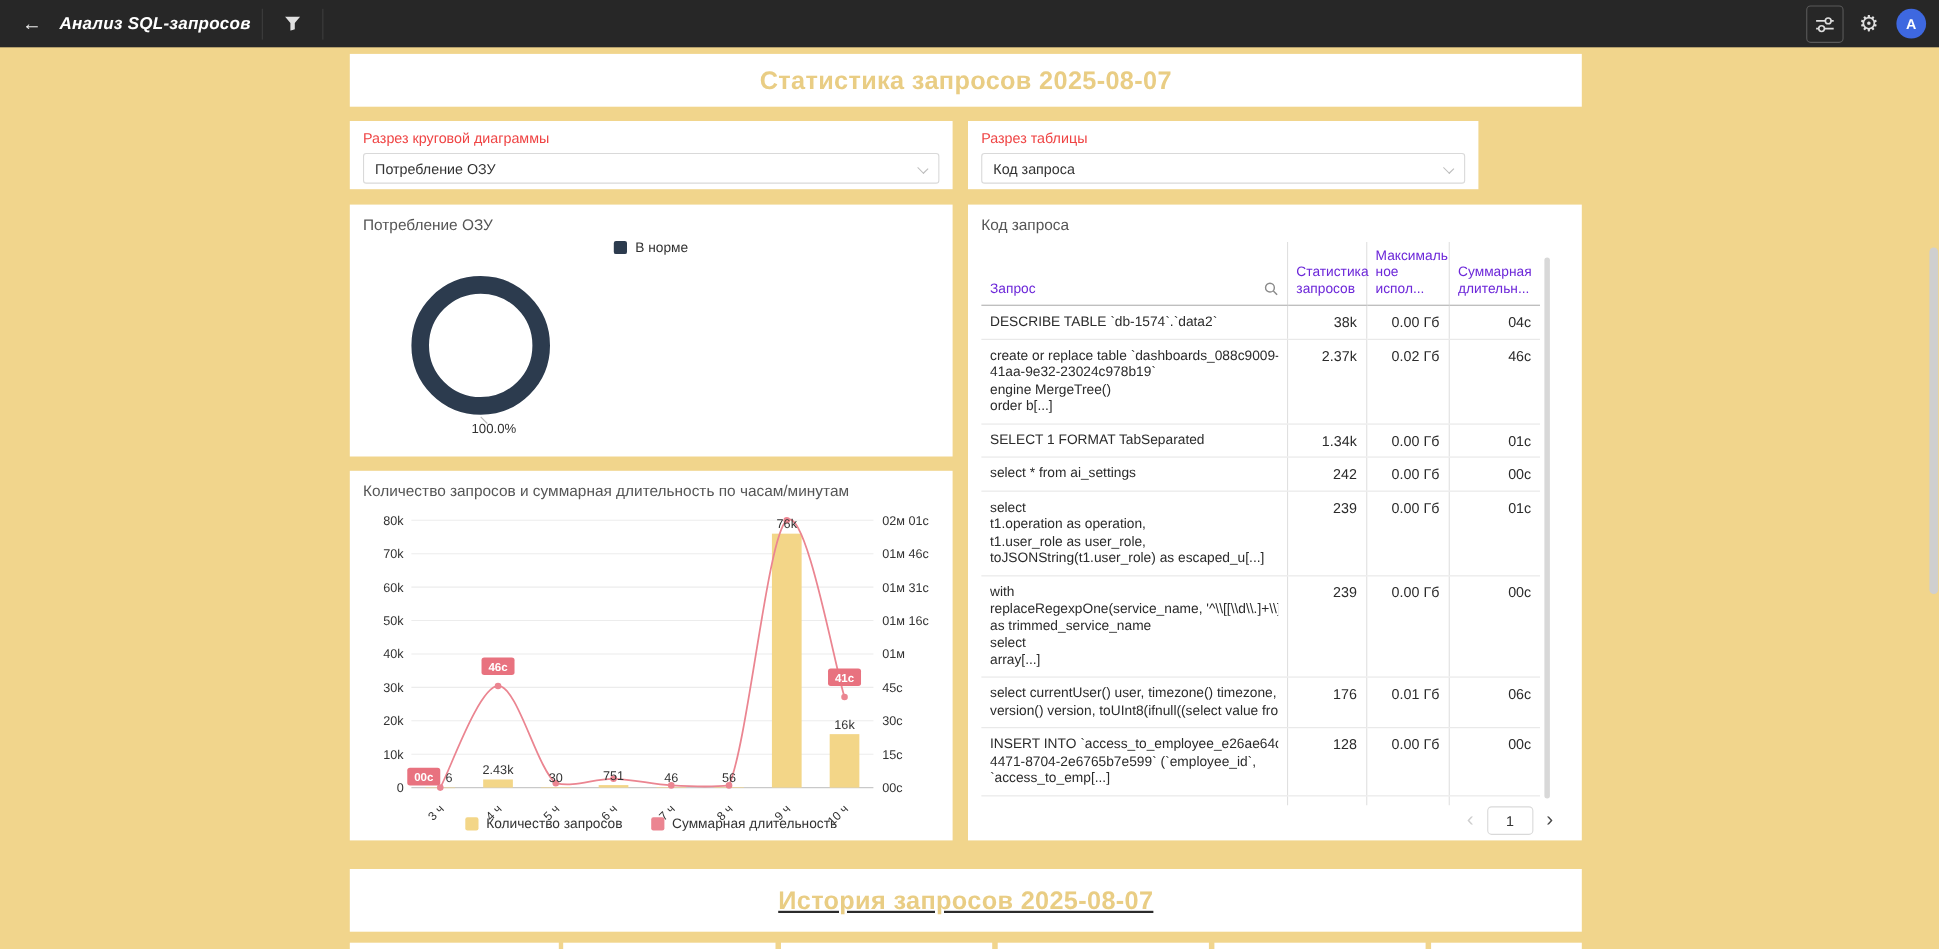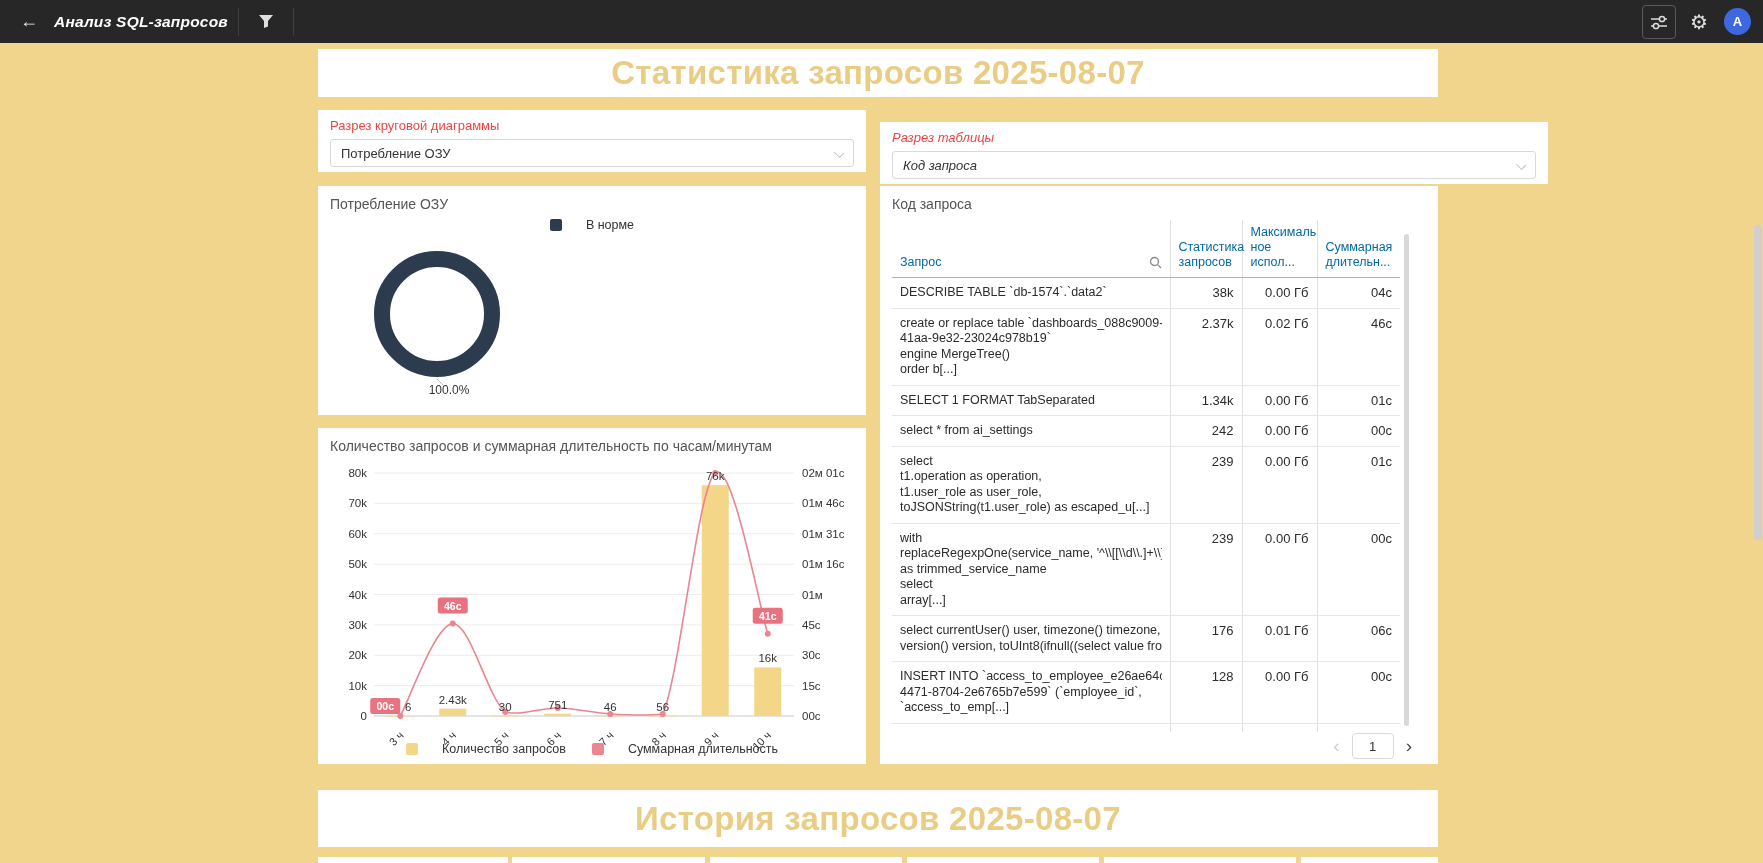--- a/index.html
+++ b/index.html
@@ -20,38 +20,38 @@
   .tb-funnel { width:34px; height:34px; display:flex; align-items:center; justify-content:center; cursor:pointer; }
   .tb-spacer { flex:1; }
   .tb-sliders { width:34px; height:34px; border:1px solid #5a5a5a; border-radius:4px;
     display:flex; align-items:center; justify-content:center; margin-right:14px; cursor:pointer; }
   .tb-gear { font-size:20px; color:#e0e0e0; margin-right:16px; cursor:pointer; line-height:1; }
   .tb-avatar { width:27px; height:27px; border-radius:50%; display:flex; align-items:center; justify-content:center;
     color:#fff; font-size:13px; font-weight:bold; margin-right:12px; cursor:pointer; }
   
   .panel { position:absolute; background:#ffffff; }
   .section-title-panel { height:48px; display:flex; align-items:center; justify-content:center; }
-  .section-title { font-size:33px; font-weight:bold; letter-spacing:.3px; }
+  .section-title { font-size:23px; font-weight:bold; letter-spacing:.3px; }
   .sel-panel { height:62px; padding:8px 12px; }
   .sel-label { font-size:13px; color:#ef4444; }
   .select-box { margin-top:6px; height:28px; border:1px solid #d9d9d9; border-radius:3px;
     display:flex; align-items:center; padding:0 10px; font-size:13px; color:#333; position:relative; cursor:pointer; }
   .select-chevron { position:absolute; right:10px; top:9px; width:8px; height:8px;
     border-right:1.4px solid #bdbdbd; border-bottom:1.4px solid #bdbdbd; transform:rotate(45deg) scale(1,.8); }
   .chart-title { font-size:14px; color:#555; padding:10px 12px 0 12px; }
   
   .pie-legend { position:absolute; top:32px; left:0; width:100%; display:flex; justify-content:center; }
-  .legend-item { display:flex; align-items:center; gap:24px; font-size:12.5px; color:#333; cursor:pointer; }
+  .legend-item { display:flex; align-items:center; gap:7px; font-size:12.5px; color:#333; cursor:pointer; }
   .legend-sq { width:12px; height:12px; border-radius:2px; display:inline-block; }
   
   .combo-legend { position:absolute; bottom:8px; left:0; width:100%; display:flex; justify-content:center; gap:26px; }
   
   .tbl-wrap { position:absolute; left:12px; top:34px; width:508px; height:512px; overflow:hidden; }
   table.tbl { width:508px; border-collapse:collapse; table-layout:fixed; }
-  .tbl th { font-weight:400; color:#0369a1; font-size:12.5px; line-height:15px; text-align:left;
+  .tbl th { font-weight:400; color:#6d28d9; font-size:12.5px; line-height:15px; text-align:left;
     padding:5px 8px 7px 8px; border-bottom:1px solid #b0b0b0; vertical-align:bottom; }
   .tbl td { font-size:13px; color:#2b2b2b; padding:7px 8px; border-bottom:1px solid #e7e7e7;
     vertical-align:top; line-height:15.5px; }
   .tbl th + th, .tbl td + td { border-left:1px solid #e0e0e0; }
   .col-q { width:278px; }
   .col-n { width:72px; }
   .col-m { width:75px; }
   .col-d { width:83px; }
   .cell-num { text-align:right; }
   .q-line { white-space:nowrap; overflow:hidden; font-size:12.5px; }
@@ -102,21 +102,21 @@
   <div class="section-title" id="statsTitle" style="color: rgb(233, 205, 132);">Статистика запросов 2025-08-07</div>
 </div>
 
 <div class="panel sel-panel" style="left:318px; top:110px; width:548px;">
   <div class="sel-label">Разрез круговой диаграммы</div>
   <div class="select-box">
     <span>Потребление ОЗУ</span>
     <span class="select-chevron"></span>
   </div>
 </div>
-<div class="panel sel-panel" style="left:880px; top:122px; width:668px;font-style:italic;">
+<div class="panel sel-panel" style="left:880px; top:110px; width:464px;">
   <div class="sel-label">Разрез таблицы</div>
   <div class="select-box">
     <span>Код запроса</span>
     <span class="select-chevron"></span>
   </div>
 </div>
 
 <div class="panel" style="left:318px; top:186px; width:548px; height:229px;">
   <div class="chart-title">Потребление ОЗУ</div>
   <div class="pie-legend">
@@ -345,21 +345,21 @@
     </table>
   </div>
   <div class="tbl-scroll"></div>
   <div class="pager">
     <span class="pager-prev">‹</span>
     <input class="pager-input" value="1" style="">
     <span class="pager-next">›</span>
   </div>
 </div>
 
-<div class="panel section-title-panel" style="left:318px; top:790px; width:1120px; height:57px;">
+<div class="panel section-title-panel" style="left:318px; top:790px; width:1120px; height:57px;text-decoration:underline;">
   <div class="section-title" id="historyTitle" style="color: rgb(233, 205, 132);">История запросов 2025-08-07</div>
 </div>
 
 <div class="bottom-box" style="left:318px;  top:857px; width:190px;"></div>
 <div class="bottom-box" style="left:512px;  top:857px; width:193px;"></div>
 <div class="bottom-box" style="left:710px;  top:857px; width:192px;"></div>
 <div class="bottom-box" style="left:907px;  top:857px; width:192px;"></div>
 <div class="bottom-box" style="left:1104px; top:857px; width:192px;"></div>
 <div class="bottom-box" style="left:1301px; top:857px; width:137px;"></div>
 

